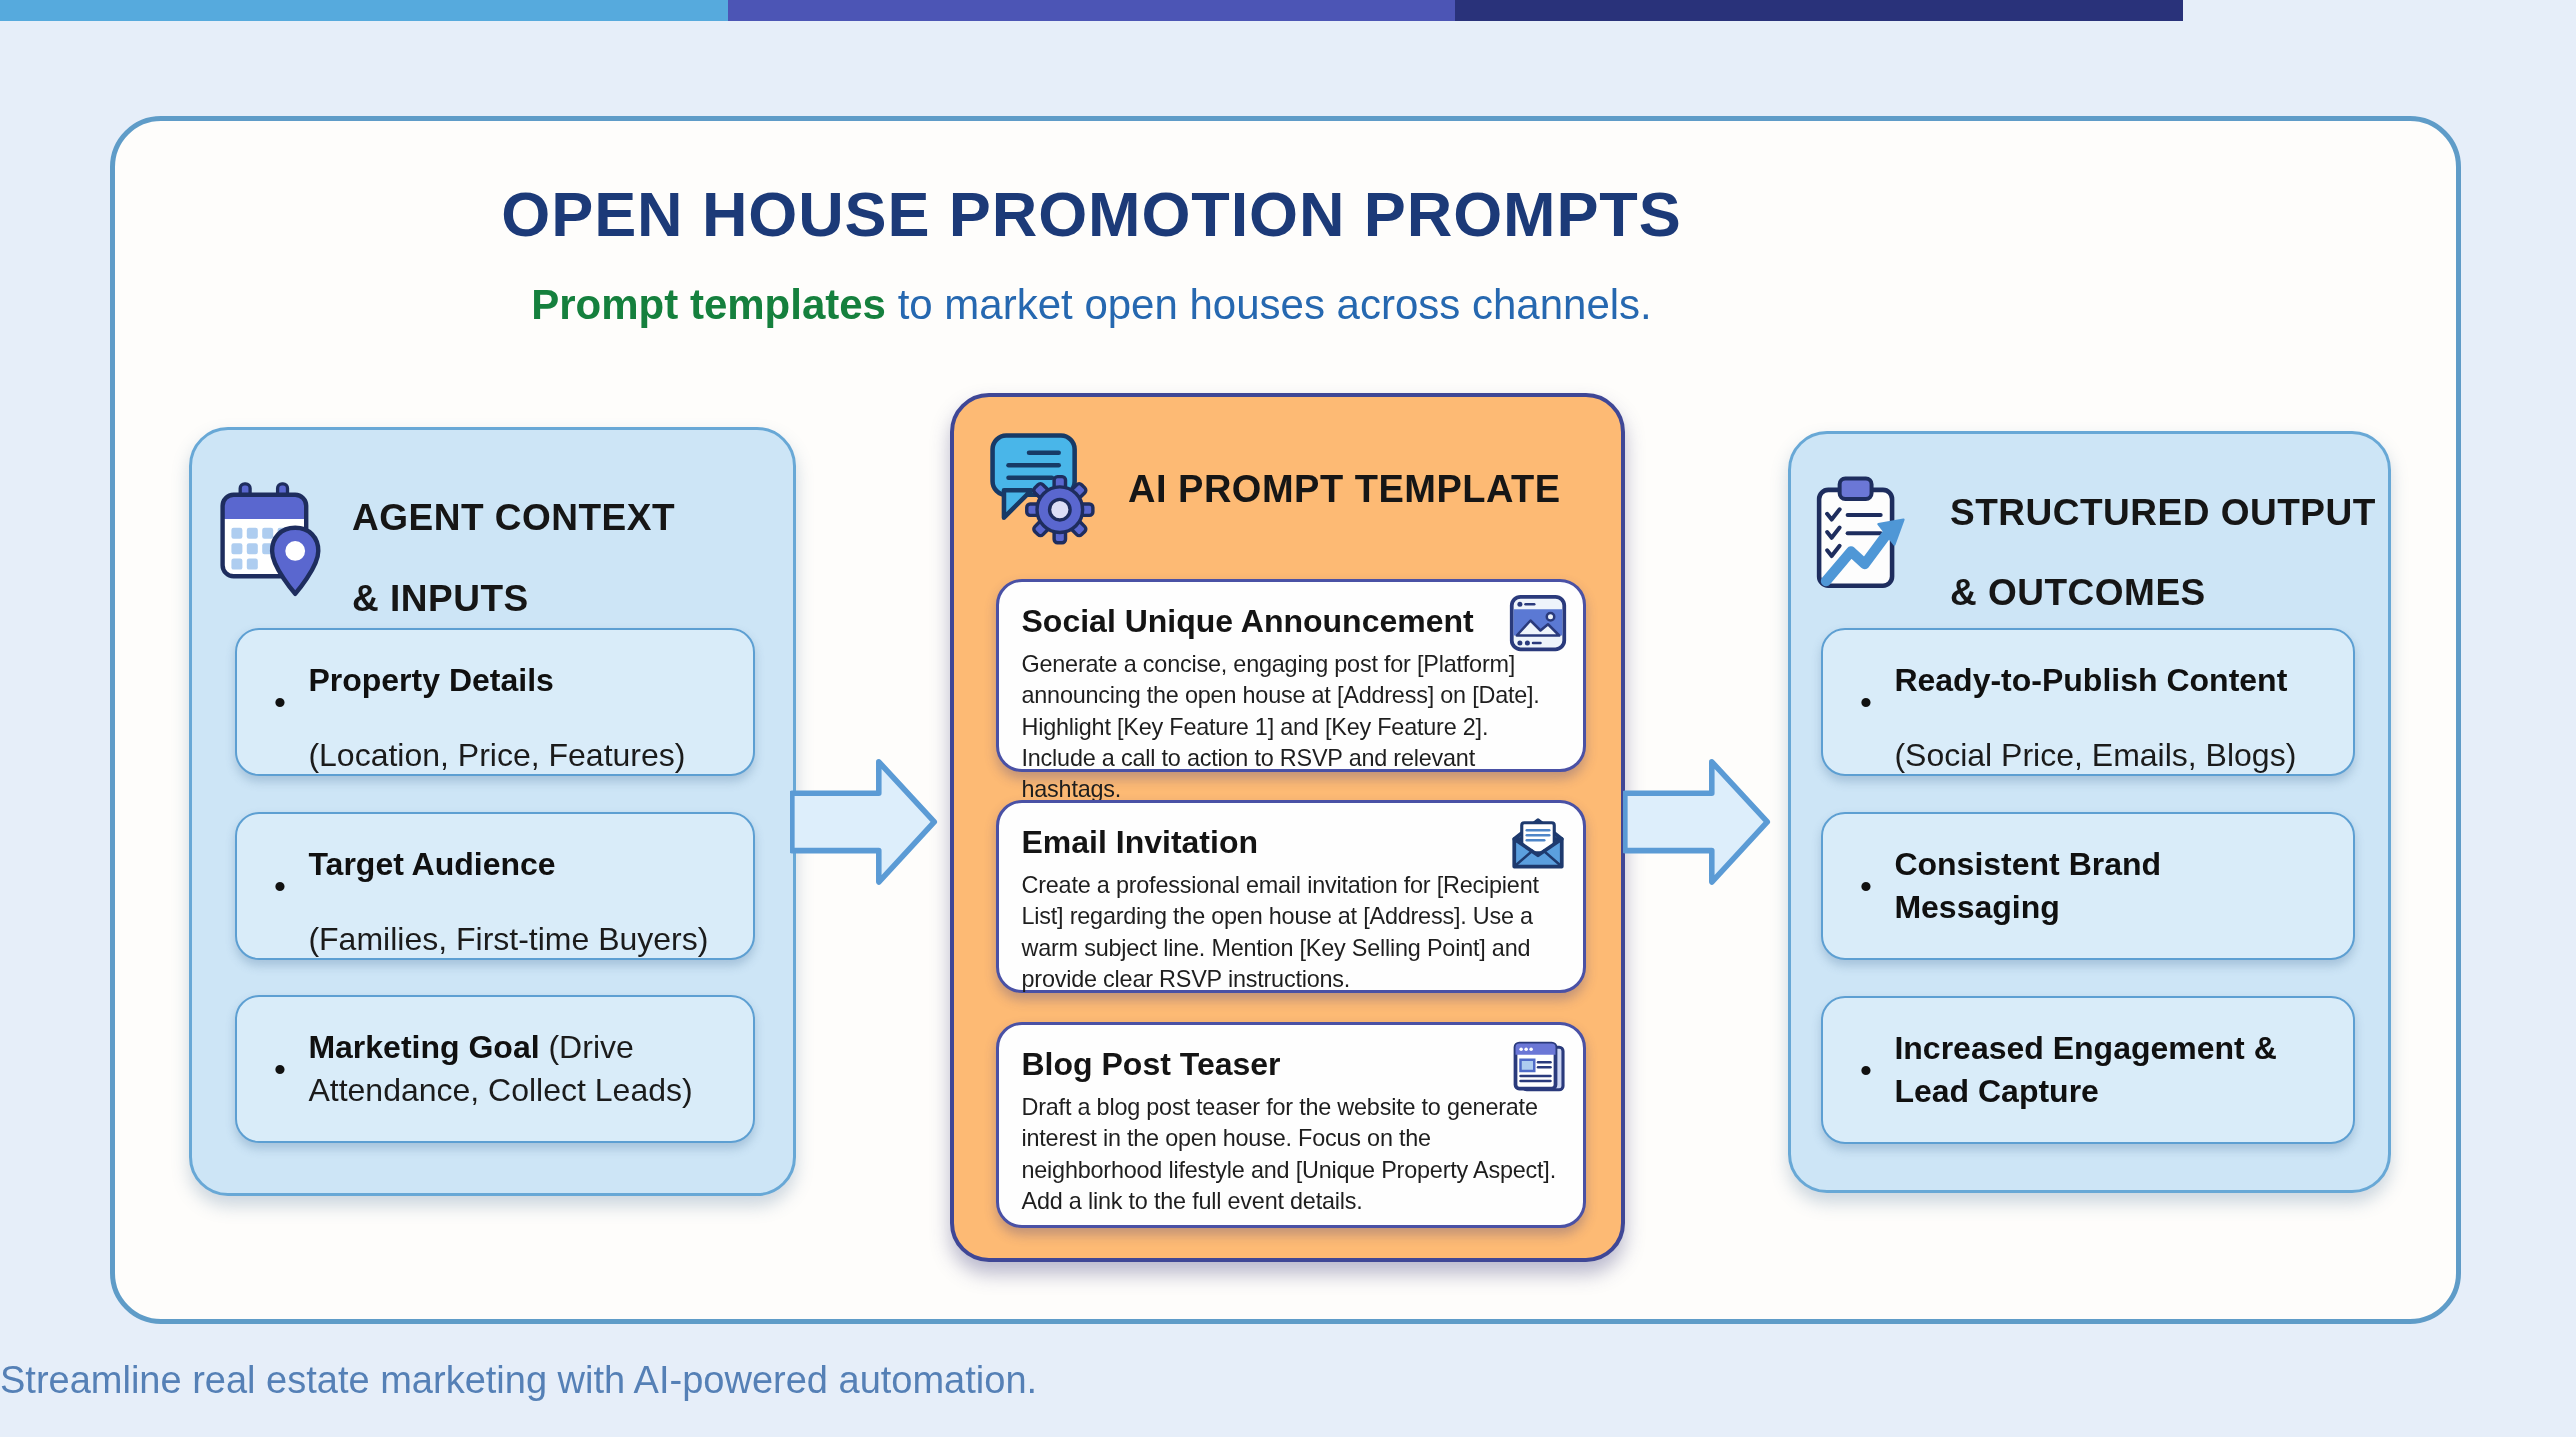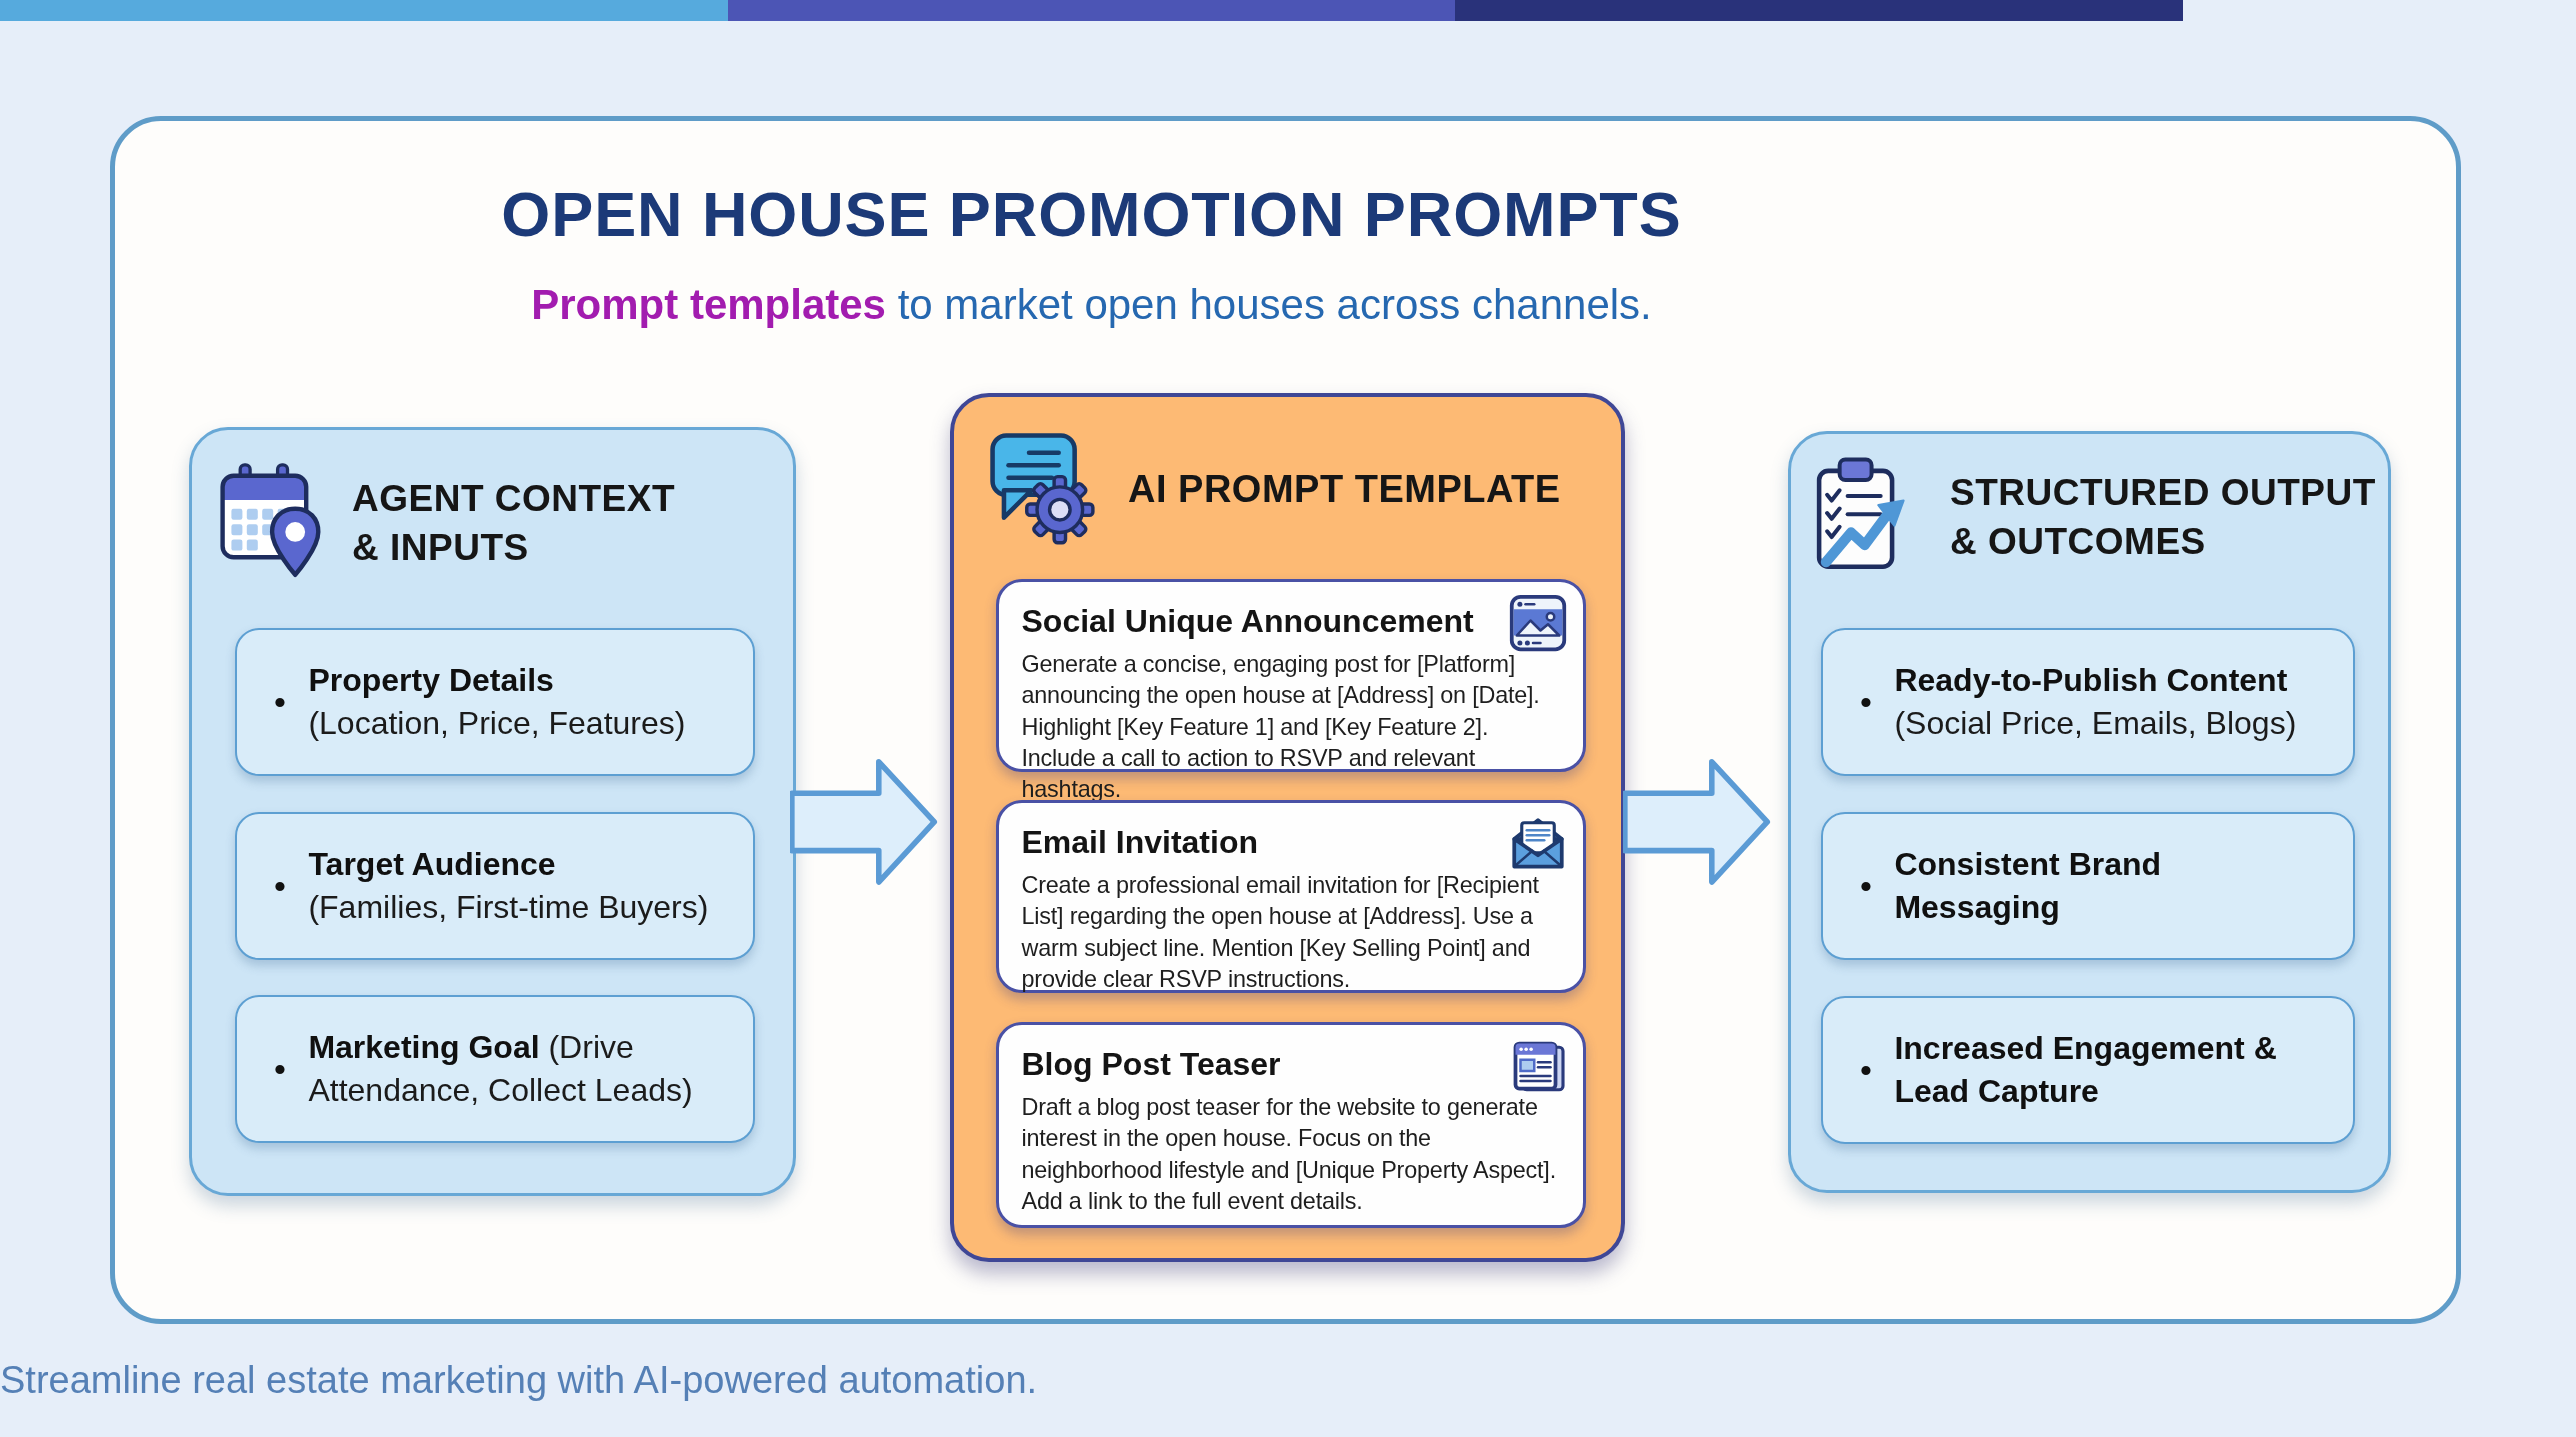--- a/index.html
+++ b/index.html
@@ -23,21 +23,21 @@
   }
 
   .title{
     position:absolute;left:0;top:178px;width:100%;text-align:center;
     font-size:63px;font-weight:bold;letter-spacing:0.9px;color:#1c3a78;
   }
   .subtitle{
     position:absolute;left:0;top:281px;width:100%;text-align:center;
     font-size:42px;color:#2668b0;
   }
-  .subtitle .em{font-weight:bold;color:#a21caf;margin-top:46px;}
+  .subtitle .em{font-weight:bold;color:#15803d;margin-top:46px;}
 
   
   .panel{position:absolute;box-sizing:border-box;border-radius:39px;}
   .panel.blue{
     background:#cde5f6;border:3.7px solid #68a8d6;
     box-shadow:0 9.4px 17px rgba(90,125,160,.30);
   }
   .panel.purple{
     background:#fdba74;border:4.7px solid #3f4796;
     box-shadow:0 11.2px 19px rgba(60,60,120,.35);
@@ -59,21 +59,21 @@
   
   .item-box{
     position:absolute;box-sizing:border-box;height:148px;
     background:#d9ecf9;border:2.8px solid #5d9fd2;border-radius:24px;
     box-shadow:0 5.6px 9.4px rgba(80,120,160,.30);
     display:flex;align-items:center;padding:9.4px 28px 9.4px 37px;
   }
   .item-box .bullet{font-size:34px;color:#111;margin-right:22.5px;flex:0 0 auto;}
   .item-box .itext{font-size:32px;color:#1b1b1b;line-height:1.33;}
   .item-box .itext b{color:#101010;}
-  .blockline{display:block;}
+  .blockline{display:block;margin-top:32px;}
   .inputs-col .item-box{left:43px;width:520px;}
   .outputs-col .item-box{left:30px;width:534px;}
   .row0{top:198px;} .row1{top:382px;} .row2{top:565px;}
   .o-row0{top:194px;} .o-row1{top:378px;} .o-row2{top:562px;}
 
   
   .card{
     position:absolute;left:42px;width:590px;box-sizing:border-box;
     background:#fefefe;border:3.7px solid #4a51a5;border-radius:26px;
     box-shadow:0 6.6px 11.2px rgba(60,60,130,.30);

